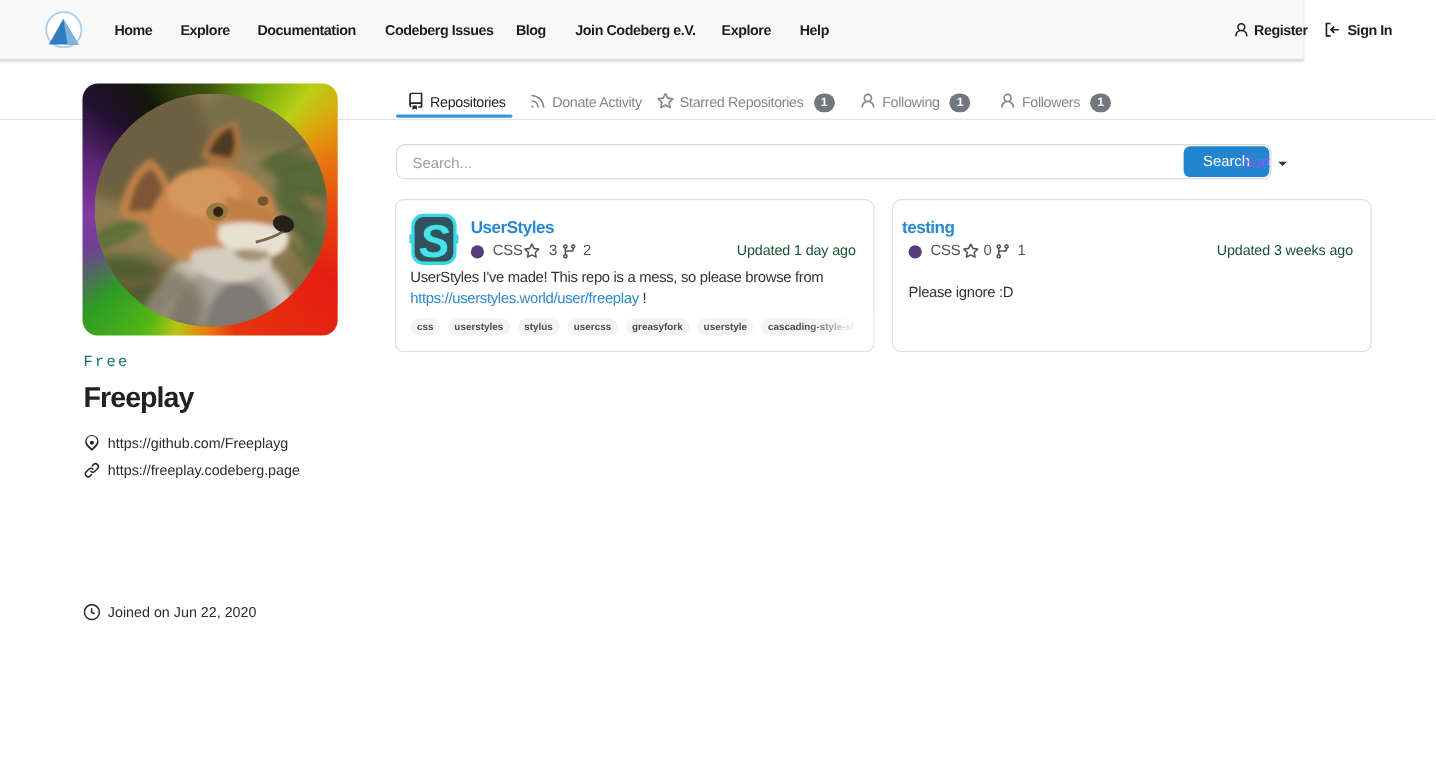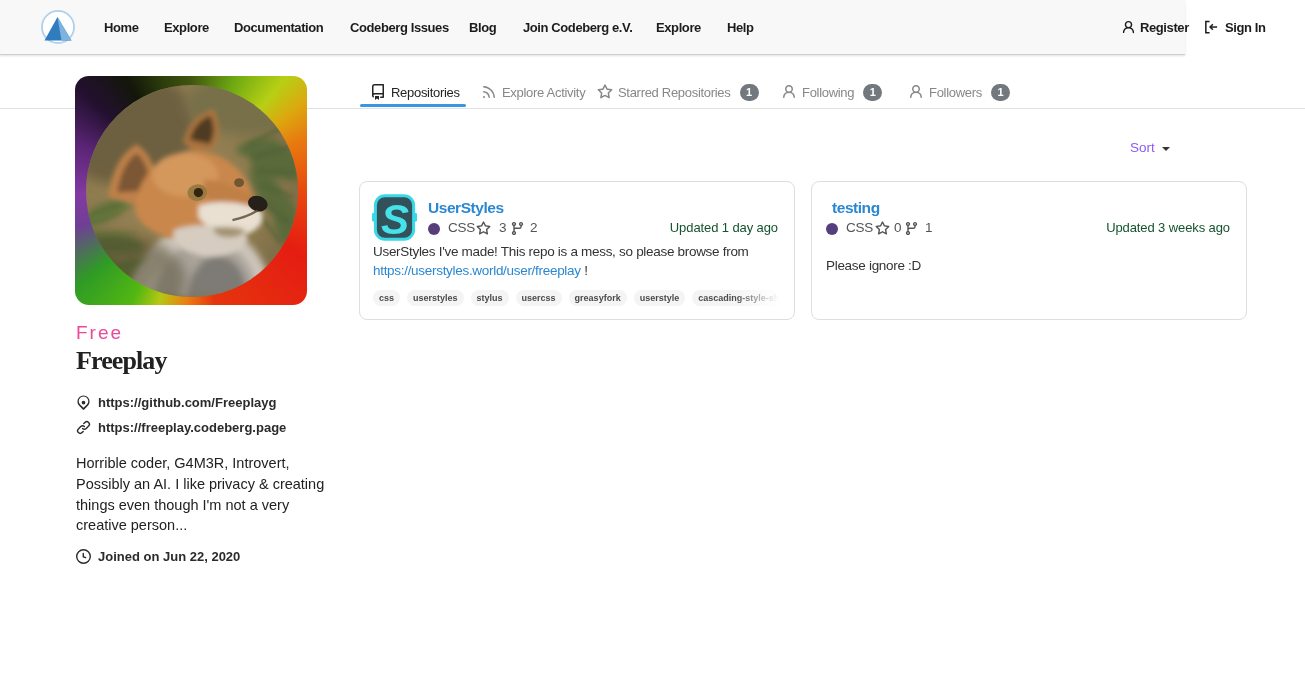--- a/index.html
+++ b/index.html
@@ -19,23 +19,23 @@
   .tab .txt { margin-left:5px;text-align:right; }
   .tab.active { color:#242424; }
   #underline { position:absolute; left:360px; top:104px; width:106px; height:3px; background:#3b96db; border-radius:2px;}
   .badge { display:inline-block; background:#72787e; color:#fff; font-size:11px; font-weight:700; border-radius:9px; height:17px; min-width:19px; text-align:center; line-height:17px; vertical-align:1px; margin-left:9px; }
 
   
   #avatar { position:absolute; left:75px; top:76px; width:232px; height:229px; border-radius:14px;
     background:conic-gradient(from 0deg at 50% 50%, #3f5510 0deg, #6faa12 22deg, #b7cf14 40deg, #dca80f 52deg, #e87a10 65deg, #e8490e 90deg, #e51d12 120deg, #e5350e 168deg, #ec7d10 182deg, #b6c713 196deg, #53b712 208deg, #2f9b25 230deg, #6f3f95 252deg, #8339a2 268deg, #5b2576 292deg, #231030 312deg, #13160a 330deg, #2c3d0c 345deg, #3f5510 360deg);
   }
   #foxcirc { position:absolute; left:11px; top:9px; width:212px; height:212px; border-radius:50%; overflow:hidden; }
-  #free { position:absolute; left:76px; top:322px; font-size:19px; letter-spacing:2px; color:#ec4899; }
-  #uname { position:absolute; left:76px; top:346px; font-size:26px; font-weight:700; color:#212121; letter-spacing:-0.9px;font-family:Liberation Serif, serif; }
-  .siderow { position:absolute; left:76px; font-size:13px; color:#2b2b2b;font-weight:bold; }
+  #free { position:absolute; left:76px; top:322px; font-size:14px; letter-spacing:2px; color:#0f766e;font-family:Liberation Mono, monospace; }
+  #uname { position:absolute; left:76px; top:346px; font-size:26px; font-weight:700; color:#212121; letter-spacing:-0.9px; }
+  .siderow { position:absolute; left:76px; font-size:13px; color:#2b2b2b; }
   .siderow svg { vertical-align:-3px; margin-right:7px; }
   #bio { position:absolute; left:76px; top:453px; width:260px; font-size:14.5px; line-height:20.8px; color:#222; }
 
   
   #searchwrap { position:absolute; left:360px; top:131px; width:796px; height:32px; background:#fff; border:1px solid #d8d8d8; border-radius:8px; }
   #searchph { position:absolute; left:14px; top:9px; font-size:13.5px; color:#9c9c9c; }
   #searchbtn { position:absolute; right:1px; top:1px; width:78px; height:28px; background:#2185d0; border-radius:6px; color:#fff; font-size:13.5px; text-align:center; line-height:28px; }
   #sort { position:absolute; left:1130px; top:140px; font-size:13.5px; color:#8b5cf6; }
   #sortcaret { display:inline-block; width:0; height:0; border-left:4px solid transparent; border-right:4px solid transparent; border-top:4.5px solid #333; margin-left:7px; vertical-align:1px; }
 
@@ -82,21 +82,21 @@
         </svg>Sign In</span>
   </div>
 
   <div id="tabline"></div>
   <div id="underline"></div>
   <span class="tab active" style="left:370px"><svg width="16" height="16" viewBox="0 0 16 16" fill="#242424">
         <path d="M2 2.5A2.5 2.5 0 0 1 4.5 0h8.75a.75.75 0 0 1 .75.75v12.5a.75.75 0 0 1-.75.75h-2.5a.75.75 0 0 1 0-1.5h1.75v-2h-8a1 1 0 0 0-.714 1.7.75.75 0 1 1-1.072 1.05A2.495 2.495 0 0 1 2 11.5Zm10.5-1h-8a1 1 0 0 0-1 1v6.708A2.486 2.486 0 0 1 4.5 9h8ZM5 12.25a.25.25 0 0 1 .25-.25h3.5a.25.25 0 0 1 .25.25v3.25a.25.25 0 0 1-.4.2l-1.45-1.087a.249.249 0 0 0-.3 0L5.4 15.7a.25.25 0 0 1-.4-.2Z"></path>
       </svg><span class="txt">Repositories</span></span>
   <span class="tab" style="left:481px"><svg width="16" height="16" viewBox="0 0 16 16" fill="#85878a">
         <path d="M2.002 2.725a.75.75 0 0 1 .797-.699C8.79 2.42 13.58 7.21 13.974 13.201a.75.75 0 0 1-1.497.098 10.502 10.502 0 0 0-9.776-9.776.747.747 0 0 1-.7-.798ZM2.84 7.05h-.002a7.002 7.002 0 0 1 6.113 6.111.75.75 0 0 1-1.49.178 5.503 5.503 0 0 0-4.8-4.8.75.75 0 0 1 .179-1.489ZM2 13a1 1 0 1 1 2 0 1 1 0 0 1-2 0Z"></path>
-      </svg><span class="txt">Explore Activity</span></span>
+      </svg><span class="txt">Donate Activity</span></span>
   <span class="tab" style="left:597px"><svg width="16" height="16" viewBox="0 0 16 16" fill="#85878a">
         <path d="M8 .25a.75.75 0 0 1 .673.418l1.882 3.815 4.21.612a.75.75 0 0 1 .416 1.279l-3.046 2.97.719 4.192a.751.751 0 0 1-1.088.791L8 12.347l-3.766 1.98a.75.75 0 0 1-1.088-.79l.72-4.194L.818 6.374a.75.75 0 0 1 .416-1.28l4.21-.611L7.327.668A.75.75 0 0 1 8 .25Zm0 2.445L6.615 5.5a.75.75 0 0 1-.564.41l-3.097.45 2.24 2.184a.75.75 0 0 1 .216.664l-.528 3.084 2.769-1.456a.75.75 0 0 1 .698 0l2.77 1.456-.53-3.084a.75.75 0 0 1 .216-.664l2.24-2.183-3.096-.45a.75.75 0 0 1-.564-.41L8 2.694Z"></path>
       </svg><span class="txt">Starred Repositories</span><span class="badge">1</span></span>
   <span class="tab" style="left:781px"><svg width="16" height="16" viewBox="0 0 16 16" fill="#85878a">
         <path d="M10.561 8.073a6.005 6.005 0 0 1 3.432 5.142.75.75 0 1 1-1.498.07 4.5 4.5 0 0 0-8.99 0 .75.75 0 0 1-1.498-.07 6.004 6.004 0 0 1 3.431-5.142 3.999 3.999 0 1 1 5.123 0ZM10.5 5a2.5 2.5 0 1 0-5 0 2.5 2.5 0 0 0 5 0Z"></path>
       </svg><span class="txt">Following</span><span class="badge">1</span></span>
   <span class="tab" style="left:908px"><svg width="16" height="16" viewBox="0 0 16 16" fill="#85878a">
         <path d="M10.561 8.073a6.005 6.005 0 0 1 3.432 5.142.75.75 0 1 1-1.498.07 4.5 4.5 0 0 0-8.99 0 .75.75 0 0 1-1.498-.07 6.004 6.004 0 0 1 3.431-5.142 3.999 3.999 0 1 1 5.123 0ZM10.5 5a2.5 2.5 0 1 0-5 0 2.5 2.5 0 0 0 5 0Z"></path>
       </svg><span class="txt">Followers</span><span class="badge">1</span></span>
 
@@ -193,25 +193,28 @@
   </div>
 
   <div id="free">Free</div>
   <div id="uname">Freeplay</div>
   <div class="siderow" style="top:395px"><svg width="15" height="15" viewBox="0 0 16 16" fill="#2b2b2b">
         <path d="m12.596 11.596-3.535 3.536a1.5 1.5 0 0 1-2.122 0l-3.535-3.536a6.5 6.5 0 1 1 9.192-.001ZM8 1.5a5 5 0 0 0-3.536 8.535L8 13.571l3.536-3.536A5 5 0 0 0 8 1.5Zm0 8.5a2 2 0 1 1 0-4 2 2 0 0 1 0 4Z"></path>
       </svg>https://github.com/Freeplayg</div>
   <div class="siderow" style="top:420px"><svg width="15" height="15" viewBox="0 0 16 16" fill="#2b2b2b">
         <path d="m7.775 3.275 1.25-1.25a3.5 3.5 0 1 1 4.95 4.95l-2.5 2.5a3.5 3.5 0 0 1-4.95 0 .751.751 0 0 1 .018-1.042.751.751 0 0 1 1.042-.018 1.998 1.998 0 0 0 2.83 0l2.5-2.5a2.002 2.002 0 0 0-2.83-2.83l-1.25 1.25a.751.751 0 0 1-1.042-.018.751.751 0 0 1-.018-1.042Zm-4.69 9.64a1.998 1.998 0 0 0 2.83 0l1.25-1.25a.751.751 0 0 1 1.042.018.751.751 0 0 1 .018 1.042l-1.25 1.25a3.5 3.5 0 1 1-4.95-4.95l2.5-2.5a3.5 3.5 0 0 1 4.95 0 .751.751 0 0 1-.018 1.042.751.751 0 0 1-1.042.018 1.998 1.998 0 0 0-2.83 0l-2.5 2.5a1.998 1.998 0 0 0 0 2.83Z"></path>
       </svg>https://freeplay.codeberg.page</div>
-  <div id="bio">Horrible coder, G4M3R, Introvert,<br>Possibly an AI. I like privacy &amp; creating<br>things even though I'm not a very<br>creative person...</div>
   <div class="siderow" style="top:549px"><svg width="15" height="15" viewBox="0 0 16 16" fill="#2b2b2b">
         <path d="M8 0a8 8 0 1 1 0 16A8 8 0 0 1 8 0ZM1.5 8a6.5 6.5 0 1 0 13 0 6.5 6.5 0 0 0-13 0Zm7-3.25v2.992l2.028.812a.75.75 0 0 1-.557 1.392l-2.5-1A.751.751 0 0 1 7 8.25v-3.5a.75.75 0 0 1 1.5 0Z"></path>
       </svg>Joined on Jun 22, 2020</div>
 
+  <div id="searchwrap">
+    <span id="searchph">Search...</span>
+    <div id="searchbtn">Search</div>
+  </div>
   <div id="sort">Sort<span id="sortcaret"></span></div>
 
   <div class="card" id="card1">
     <svg class="abs" style="left:12px;top:12px" width="45" height="47" viewBox="0 0 45 47">
       <path d="M0 19.5 L8 16.5 L8 30 L0 27 Z" fill="#38d8e8"></path>
       <path d="M45 19.5 L37 16.5 L37 30 L45 27 Z" fill="#38d8e8"></path>
       <rect x="3.4" y="1.7" width="38.2" height="43.6" rx="9.5" fill="#33515a" stroke="#38d8e8" stroke-width="3"></rect>
       <text x="23" y="39.5" font-size="42" font-weight="bold" font-style="italic" fill="#45e2ea" text-anchor="middle" font-family="'Liberation Sans',sans-serif">S</text>
     </svg>
     <span class="rtitle" style="left:68px;top:17px">UserStyles</span>
@@ -227,21 +230,21 @@
     <span class="meta" style="left:170px;top:38px">2</span>
     <span class="updated" style="right:16px;top:38px">Updated 1 day ago</span>
     <div class="desc" style="left:13px;top:60px;width:410px">UserStyles I've made! This repo is a mess, so please browse from<br><a>https://userstyles.world/user/freeplay</a> !</div>
     <div class="chips">
       <span class="chip">css</span><span class="chip">userstyles</span><span class="chip">stylus</span><span class="chip">usercss</span><span class="chip">greasyfork</span><span class="chip">userstyle</span><span class="chip">cascading-style-sheets</span>
     </div>
     <div class="chipfade"></div>
   </div>
 
   <div class="card" id="card2">
-    <span class="rtitle" style="left:20px;top:17px">testing</span>
+    <span class="rtitle" style="left:8px;top:17px">testing</span>
     <span class="dot abs" style="left:14px;top:41px;"></span>
     <span class="meta" style="left:34px;top:38px">CSS</span>
     <svg class="abs" style="left:63px;top:39px" width="15" height="15" viewBox="0 0 16 16" fill="#545454">
         <path d="M8 .25a.75.75 0 0 1 .673.418l1.882 3.815 4.21.612a.75.75 0 0 1 .416 1.279l-3.046 2.97.719 4.192a.751.751 0 0 1-1.088.791L8 12.347l-3.766 1.98a.75.75 0 0 1-1.088-.79l.72-4.194L.818 6.374a.75.75 0 0 1 .416-1.28l4.21-.611L7.327.668A.75.75 0 0 1 8 .25Zm0 2.445L6.615 5.5a.75.75 0 0 1-.564.41l-3.097.45 2.24 2.184a.75.75 0 0 1 .216.664l-.528 3.084 2.769-1.456a.75.75 0 0 1 .698 0l2.77 1.456-.53-3.084a.75.75 0 0 1 .216-.664l2.24-2.183-3.096-.45a.75.75 0 0 1-.564-.41L8 2.694Z"></path>
       </svg>
     <span class="meta" style="left:82px;top:38px">0</span>
     <svg class="abs" style="left:92px;top:39px" width="15" height="15" viewBox="0 0 16 16" fill="#545454">
         <path d="M9.5 3.25a2.25 2.25 0 1 1 3 2.122V6A2.5 2.5 0 0 1 10 8.5H6a1 1 0 0 0-1 1v1.128a2.251 2.251 0 1 1-1.5 0V5.372a2.25 2.25 0 1 1 1.5 0v1.836A2.493 2.493 0 0 1 6 7h4a1 1 0 0 0 1-1v-.628A2.25 2.25 0 0 1 9.5 3.25Zm-6 0a.75.75 0 1 0 1.5 0 .75.75 0 0 0-1.5 0Zm8.25-.75a.75.75 0 1 0 0 1.5.75.75 0 0 0 0-1.5ZM4.25 12a.75.75 0 1 0 0 1.5.75.75 0 0 0 0-1.5Z"></path>
       </svg>
     <span class="meta" style="left:113px;top:38px">1</span>

